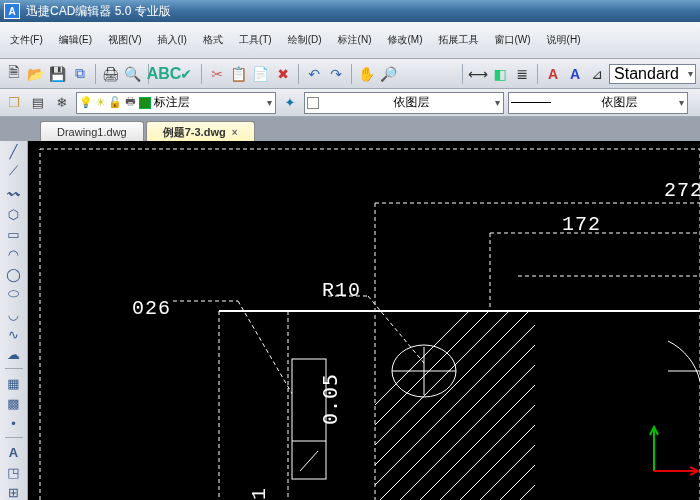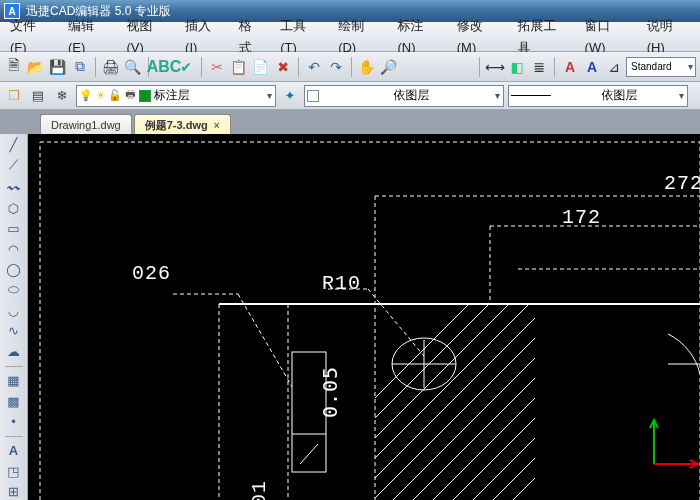--- a/index.html
+++ b/index.html
@@ -4,42 +4,42 @@
 <style>
   * { box-sizing: border-box; margin: 0; padding: 0; font-family: "Microsoft YaHei", "SimSun", sans-serif; }
   body { width: 700px; height: 500px; overflow: hidden; background: #000; }
   .window { width: 700px; height: 500px; display: flex; flex-direction: column; }
 
   
   .titlebar { height: 22px; background: linear-gradient(to bottom, #6b9fc9 0%, #3c6fa0 50%, #2d5884 100%); display: flex; align-items: center; padding: 0 4px; color: #fff; font-size: 12px; }
   .titlebar .logo { width: 16px; height: 16px; background: #2a7de0; border: 1px solid #fff; margin-right: 6px; display:flex;align-items:center;justify-content:center;font-size:10px;color:#fff;font-weight:bold; }
 
   
-  .menubar { height: 30px; background: linear-gradient(to bottom, #f5f6f8, #dbe0e8); border-bottom: 1px solid #a0a8b4; display: flex; align-items: center; padding: 12px 2px; font-size: 13px; color: #222; }
+  .menubar { height: 30px; background: linear-gradient(to bottom, #f5f6f8, #dbe0e8); border-bottom: 1px solid #a0a8b4; display: flex; align-items: center; padding: 18px 2px; font-size: 10px; color: #222; }
   .menubar .mi { padding: 0 8px; line-height: 22px; cursor: default; }
 
   
   .toolbar { height: 30px; background: linear-gradient(to bottom, #eef0f4, #d4d8e0); border-bottom: 1px solid #a0a8b4; display: flex; align-items: center; padding: 0 4px; gap: 2px; }
   .tb-btn { width: 20px; height: 20px; display: flex; align-items: center; justify-content: center; font-size: 14px; border:1px solid transparent; border-radius:2px; color:#333; }
   .tb-sep { width: 1px; height: 20px; background: #a0a8b4; margin: 0 3px; }
-  .tb-drop { font-size:10px; background:#fff; border:1px solid #7a8599; height:20px; padding:0 16px 0 4px; line-height:18px; position:relative; min-width:70px;}
+  .tb-drop { font-size:16px; background:#fff; border:1px solid #7a8599; height:20px; padding:0 16px 0 4px; line-height:18px; position:relative; min-width:70px;}
   .tb-drop::after{content:"▾"; position:absolute; right:2px; top:0; font-size:10px; color:#555;}
 
   
   .layerbar { height: 28px; background: linear-gradient(to bottom, #eef0f4, #d4d8e0); border-bottom: 1px solid #a0a8b4; display: flex; align-items: center; padding: 0 4px; gap:4px; }
   .lb-btn { width:20px; height:20px; display:flex;align-items:center;justify-content:center;font-size:13px;color:#444;border:1px solid transparent;border-radius:2px;}
   .layer-combo { flex:0 0 auto; height:22px; background:#fff; border:1px solid #7a8599; display:flex; align-items:center; padding:0 2px; font-size:12px; gap:3px; min-width:200px; position:relative;}
   .layer-combo::after{content:"▾"; position:absolute; right:3px; font-size:10px; color:#555;}
   .lc-icon { font-size:11px; color:#555; }
   .sw-green{width:12px;height:12px;background:#1a8c1a;border:1px solid #0a4;}
   .sw-white{width:12px;height:12px;background:#fff;border:1px solid #888;}
 
   
   .tabstrip { height: 24px; background: #9aa2ae; display:flex; align-items:flex-end; padding-left:40px; }
-  .tab { height:20px; background:linear-gradient(#fdfdfd,#e6e6e6); border:1px solid #888; border-bottom:none; padding:0 10px; font-size:11px; line-height:20px; margin-right:2px; border-radius:3px 3px 0 0; color:#333; position:relative;}
+  .tab { height:20px; background:linear-gradient(#fdfdfd,#e6e6e6); border:1px solid #888; border-bottom:none; padding:0 16px; font-size:11px; line-height:20px; margin-right:2px; border-radius:3px 3px 0 0; color:#333; position:relative;}
   .tab.active{ background:linear-gradient(#fffbe0,#fff6c0); font-weight:bold;}
   .tab .x{ margin-left:6px; font-size:10px; color:#666;}
 
   
   .workrow { flex:1; display:flex; min-height:0; }
   .sidetools { width:28px; background:linear-gradient(to right,#e8eaf0,#d4d8e0); border-right:1px solid #a0a8b4; display:flex; flex-direction:column; align-items:center; padding-top:2px; gap:4px;}
   .st-btn { width:20px; height:20px; display:flex;align-items:center;justify-content:center; font-size:13px; color:#3a5a8a; }
   .st-sep { width:18px; height:1px; background:#a0a8b4; margin:2px 0;}
 
   .canvas { flex:1; background:#000; position:relative; overflow:hidden;}
@@ -222,21 +222,21 @@
         <line x1="264" y1="300" x2="298" y2="300" class="thin"></line>
 
         <line x1="272" y1="330" x2="290" y2="310" class="thin" stroke-width="2"></line>
 
         <line x1="626" y1="330" x2="626" y2="286" class="green"></line>
         <polyline points="622,294 626,286 630,294" class="green" fill="none"></polyline>
         <line x1="626" y1="330" x2="670" y2="330" class="red"></line>
         <polyline points="662,326 670,330 662,334" class="red" fill="none"></polyline>
       </svg>
 
-      <div class="dim" style="left:104px; top:128px">026</div>
+      <div class="dim" style="left:104px; top:156px">026</div>
       <div class="dim" style="left:294px; top:138px">R10</div>
       <div class="dim" style="left:534px; top:72px">172</div>
       <div class="dim" style="left:636px; top:38px">272</div>
       <div class="dim vdim" style="left:290px; top:284px; font-family:monospace">0.05</div>
       <div class="dim vdim" style="left:220px; top:372px">01</div>
     </div>
   </div>
 </div>
 
 </body></html>

